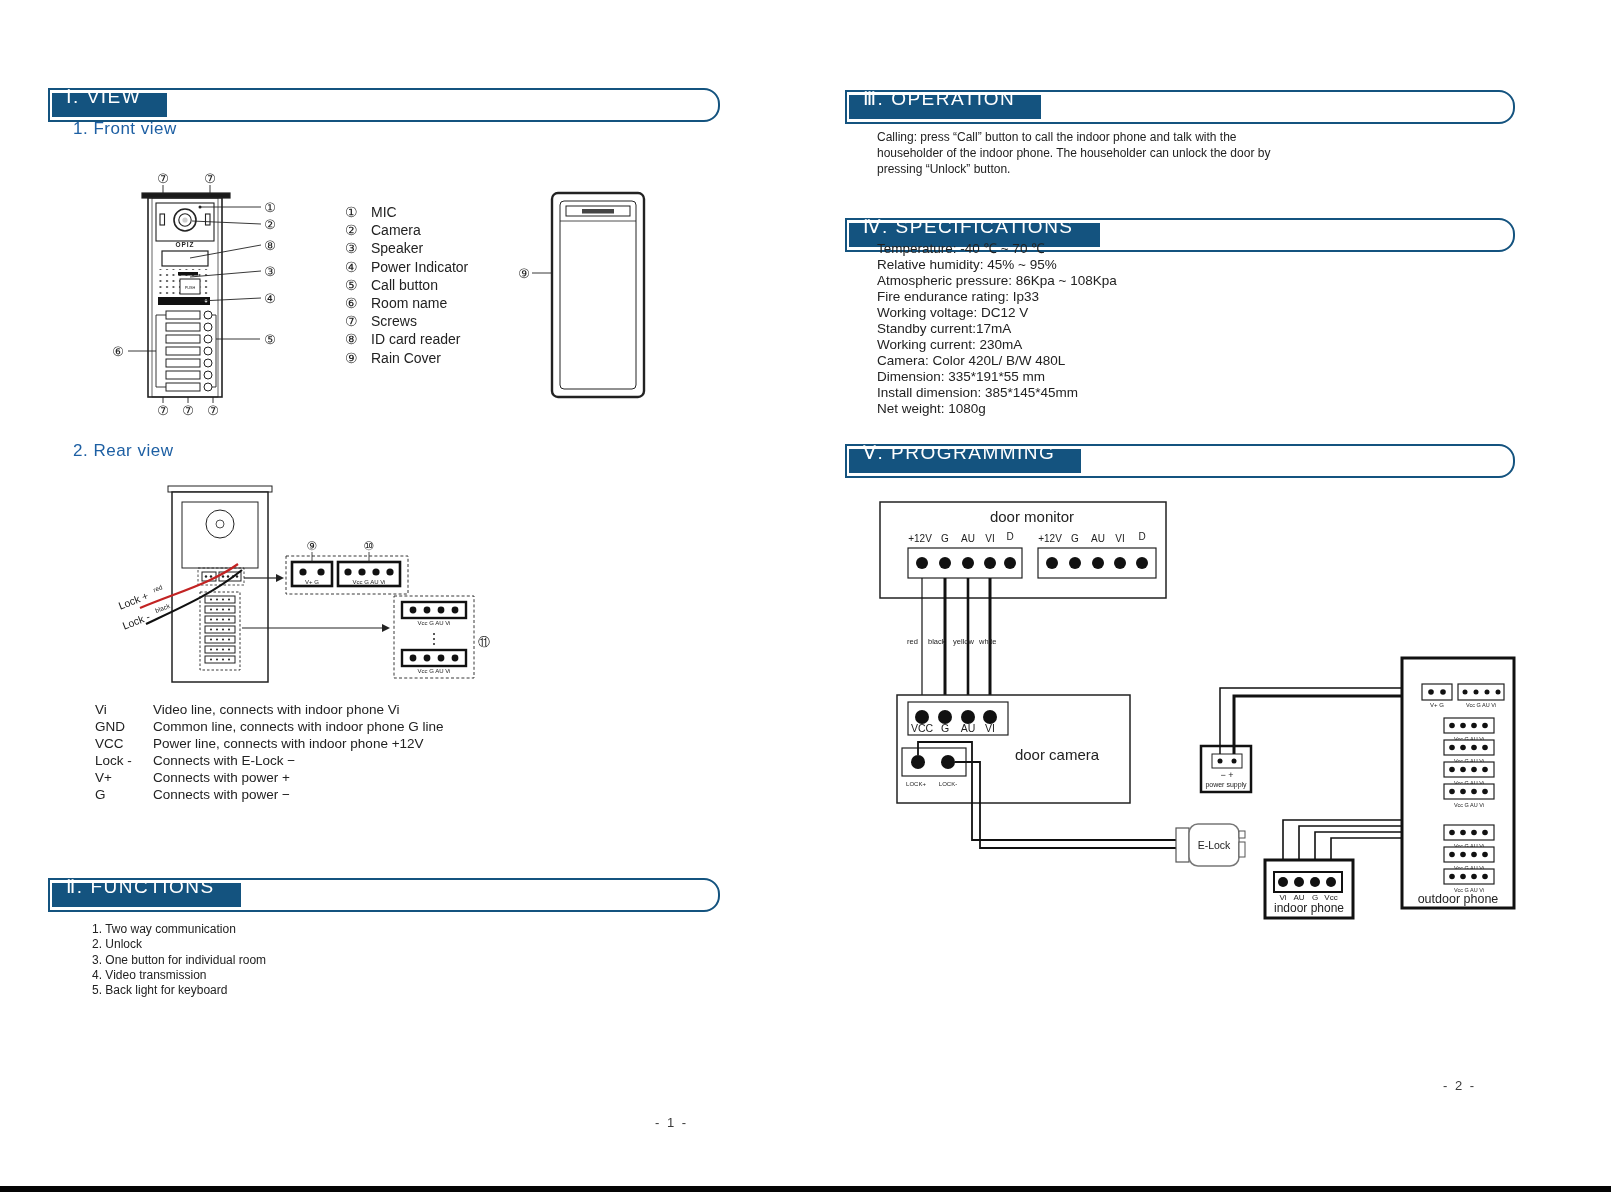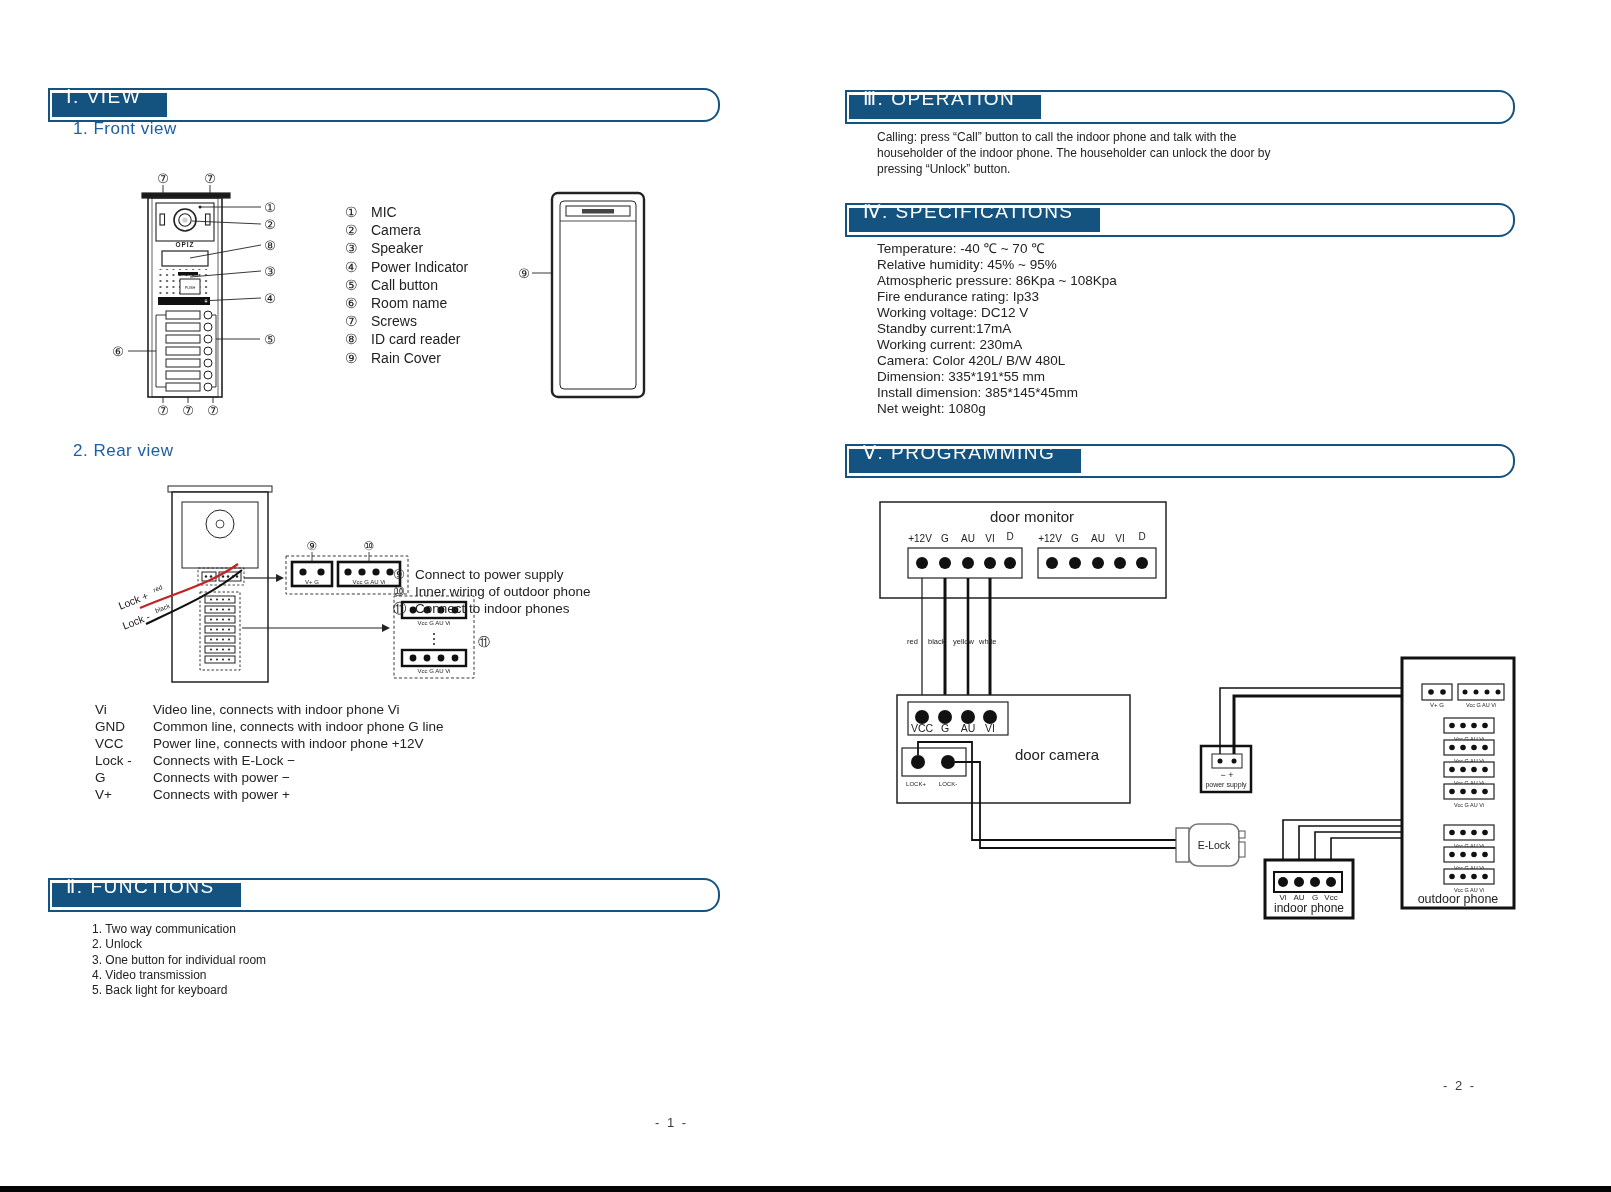--- a/index.html
+++ b/index.html
@@ -248,33 +248,28 @@
       <rect x="302" y="182" width="64" height="16" fill="#fff" stroke="#111" stroke-width="2.4"></rect>
       <circle cx="313" cy="190" r="3.4" fill="#111"></circle>
         <circle cx="327" cy="190" r="3.4" fill="#111"></circle>
       <circle cx="341" cy="190" r="3.4" fill="#111"></circle>
         <circle cx="355" cy="190" r="3.4" fill="#111"></circle>
       <text x="334" y="205" font-size="6" text-anchor="middle">Vcc G AU Vi</text>
       <text x="384" y="178" font-size="12" text-anchor="middle">⑪</text>
     </g>
   </svg>
 
-  <div class="rlegend" style="left:393px;top:566px">
-    <div><span class="n">⑨</span><span>Connect to power supply</span></div>
-    <div><span class="n">⑩</span><span>Inner wiring of outdoor phone</span></div>
-    <div><span class="n">⑪</span><span>Connect to indoor phones</span></div>
-  </div>
 
   <div class="notes" style="left:95px;top:702px">
     <div><span class="t">Vi</span><span>Video line, connects with indoor phone Vi</span></div>
     <div><span class="t">GND</span><span>Common line, connects with indoor phone G line</span></div>
     <div><span class="t">VCC</span><span>Power line, connects with indoor phone +12V</span></div>
     <div><span class="t">Lock -</span><span>Connects with E-Lock −</span></div>
+    <div><span class="t">V+</span><span>Connects with power +</span></div>
     <div><span class="t">G</span><span>Connects with power −</span></div>
-    <div><span class="t">V+</span><span>Connects with power +</span></div>
   </div>
 
   <div class="hdr" style="left:48px;top:878px;width:668px">
     <div class="hdr-fill">Ⅱ. FUNCTIONS</div>
   </div>
   <div class="flist l" style="left:92px;top:922px">
     <div>1. Two way communication</div>
     <div>2. Unlock</div>
     <div>3. One button for individual room</div>
     <div>4. Video transmission</div>
@@ -285,21 +280,21 @@
 
   <div class="hdr" style="left:845px;top:90px;width:666px">
     <div class="hdr-fill">Ⅲ. OPERATION</div>
   </div>
   <div class="para" style="left:877px;top:129px">
     <div>Calling: press “Call” button to call the indoor phone and talk with the</div>
     <div>householder of the indoor phone. The householder can unlock the door by</div>
     <div>pressing “Unlock” button.</div>
   </div>
 
-  <div class="hdr" style="left:845px;top:203px;width:666px">
+  <div class="hdr" style="left:845px;top:218px;width:666px">
     <div class="hdr-fill">Ⅳ. SPECIFICATIONS</div>
   </div>
   <div class="specs" style="left:877px;top:241px">
     <div>Temperature: -40 ℃ ~ 70 ℃</div>
     <div>Relative humidity: 45% ~ 95%</div>
     <div>Atmospheric pressure: 86Kpa ~ 108Kpa</div>
     <div>Fire endurance rating: Ip33</div>
     <div>Working voltage: DC12 V</div>
     <div>Standby current:17mA</div>
     <div>Working current: 230mA</div>

